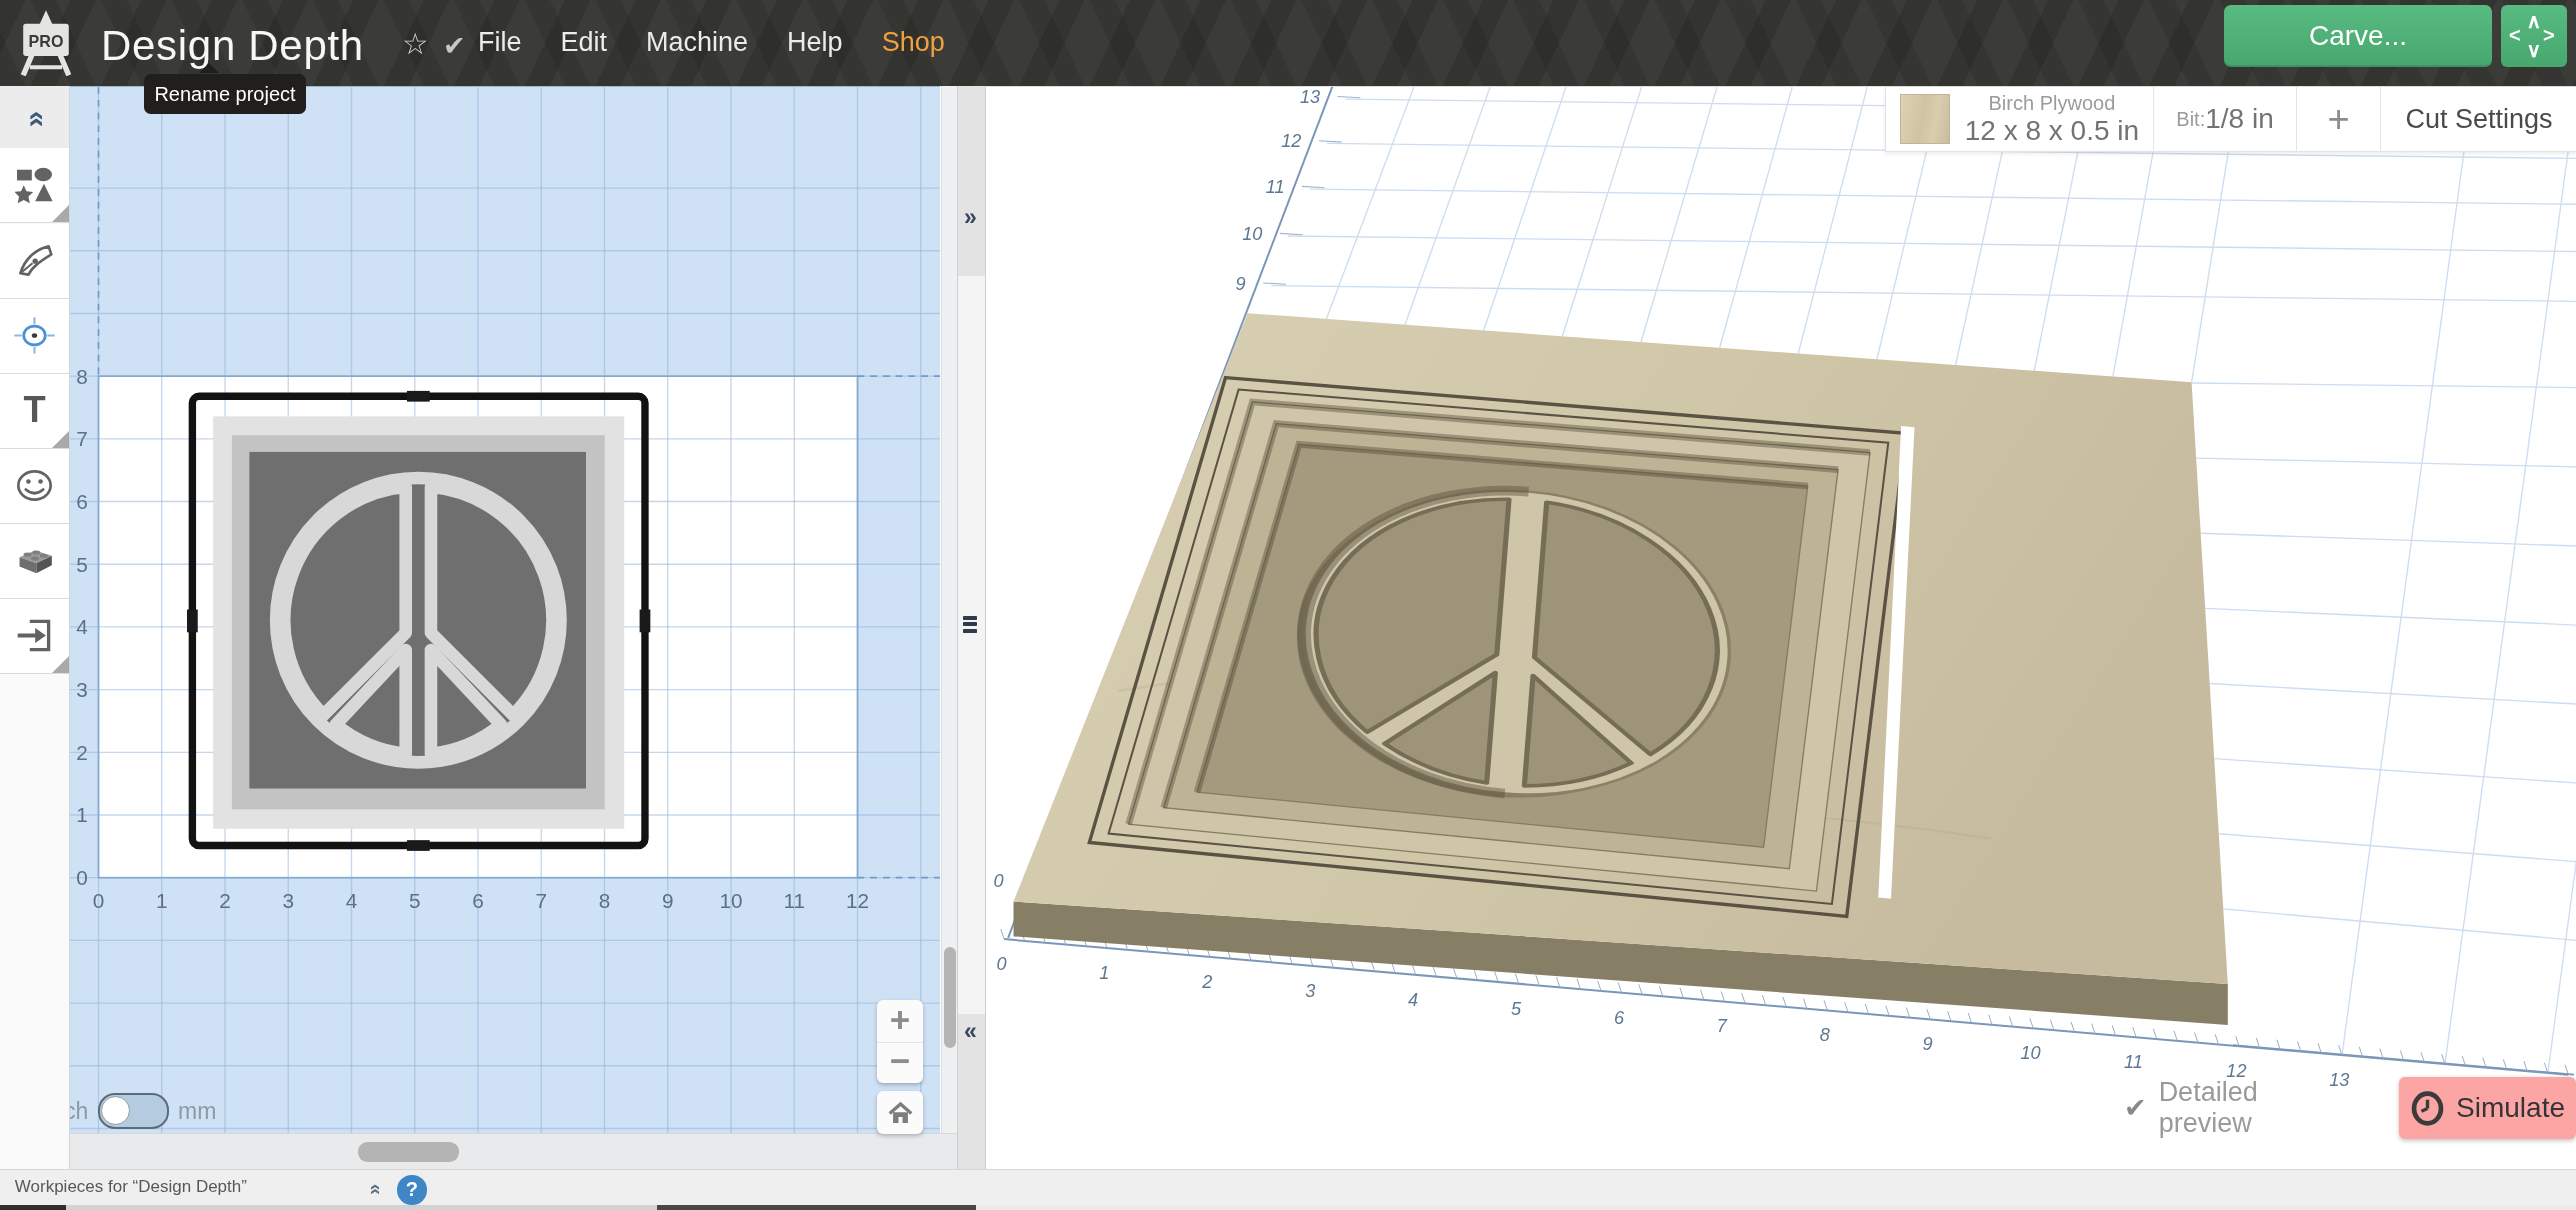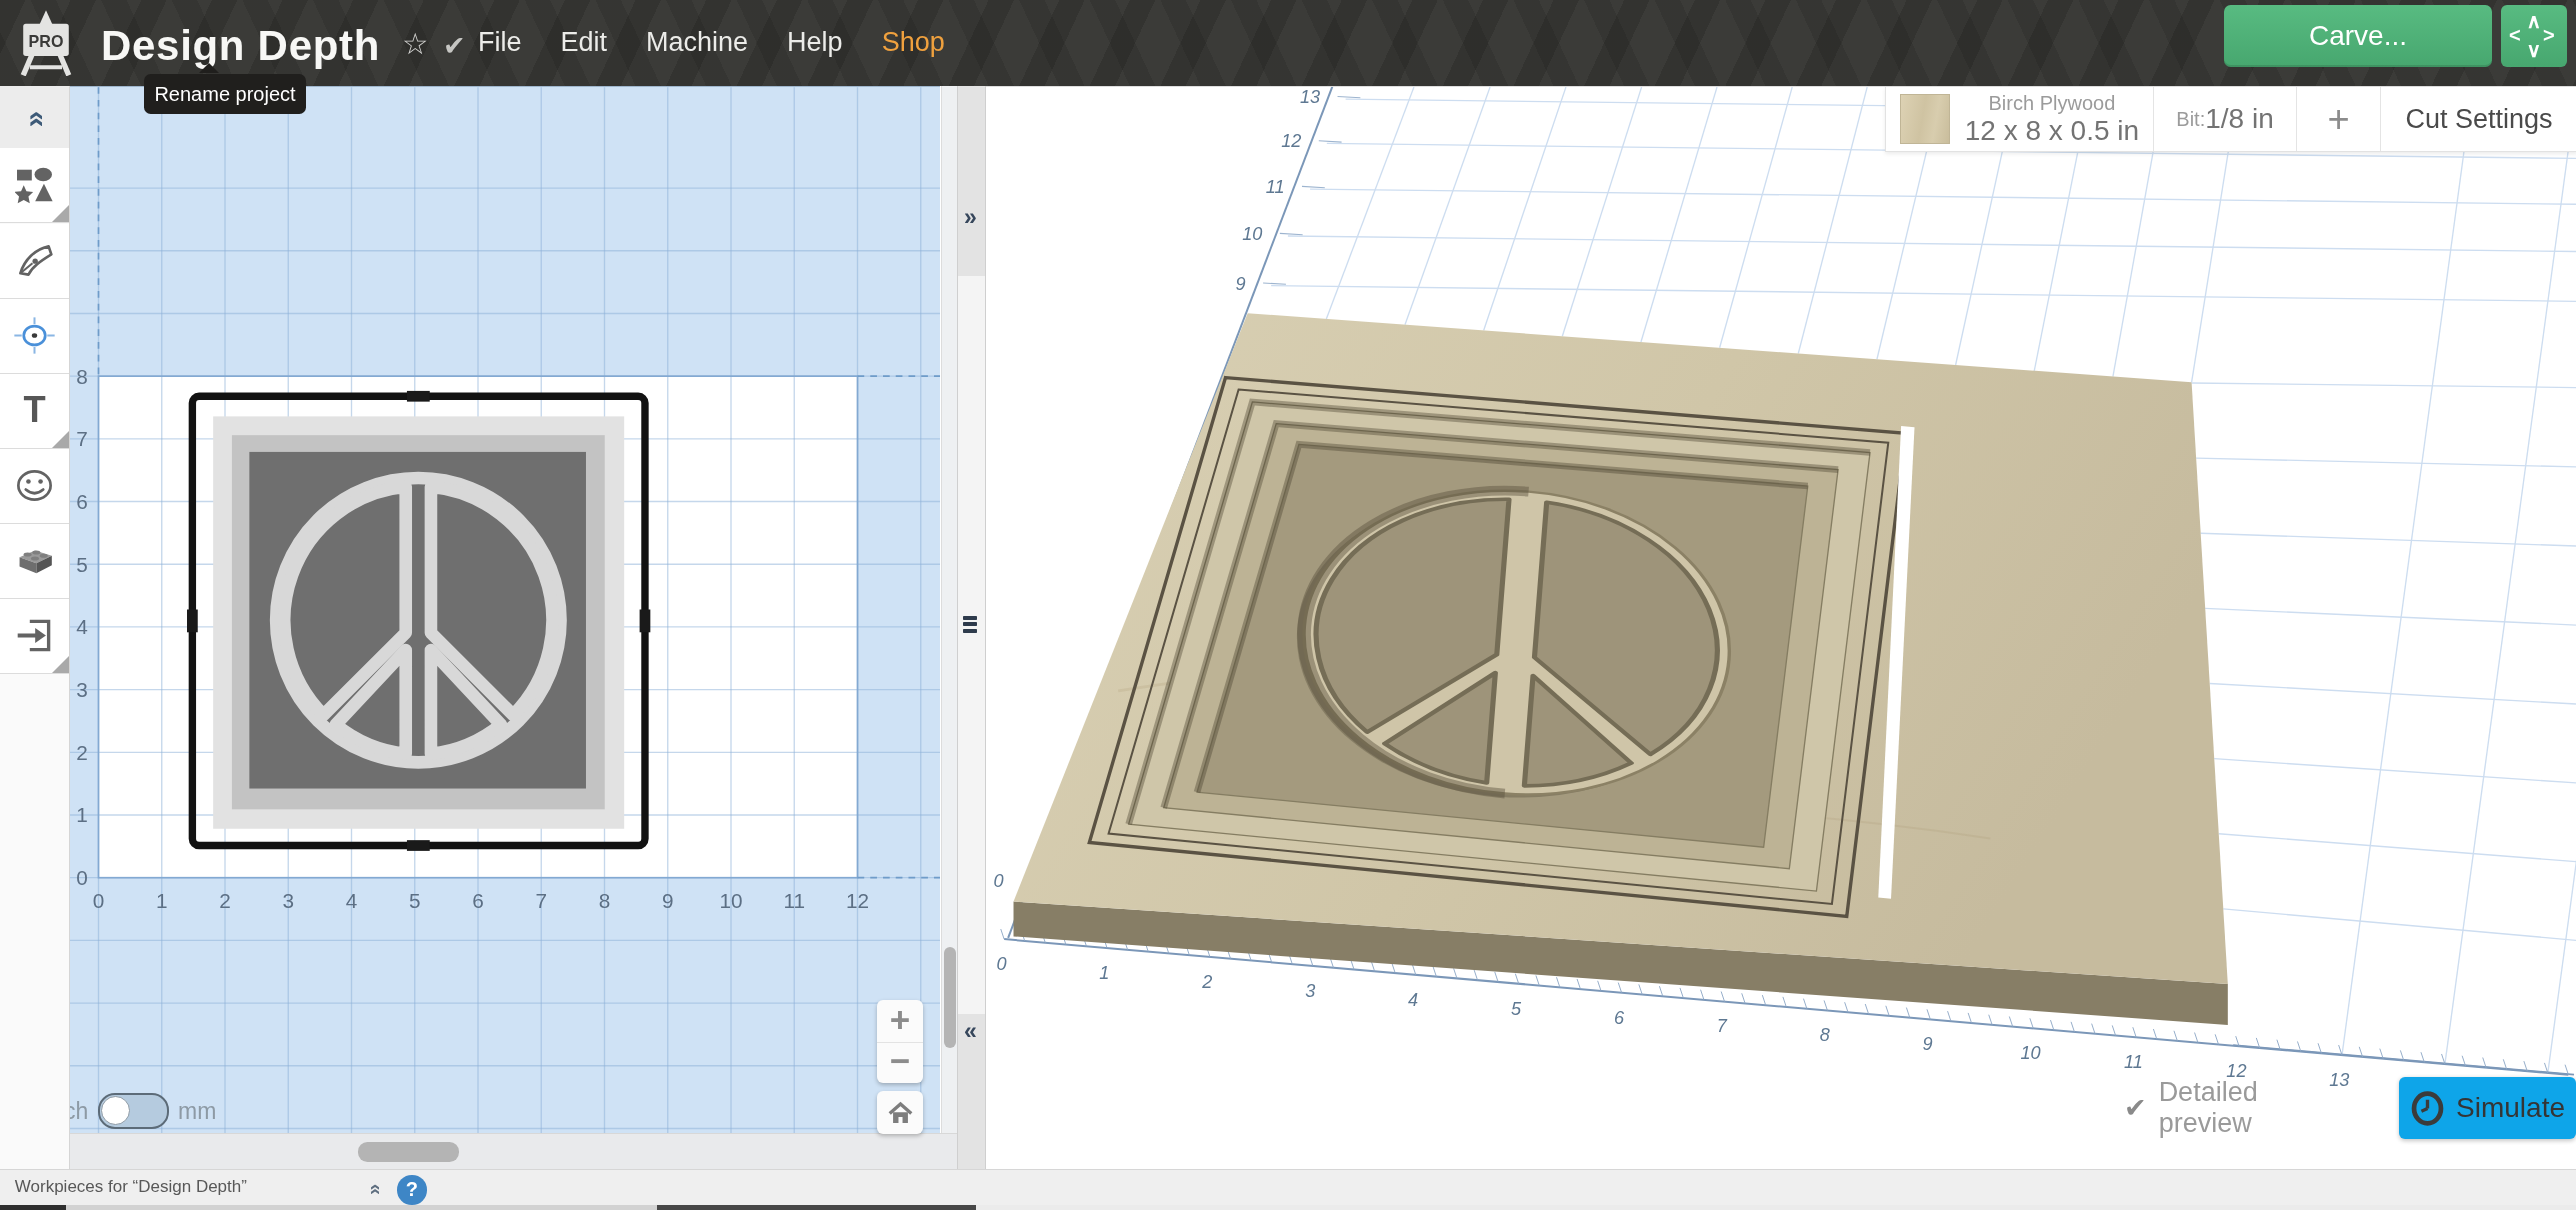--- a/index.html
+++ b/index.html
@@ -4,21 +4,21 @@
 <style>
   html,body{margin:0;padding:0;width:2576px;height:1211px;overflow:hidden;
     font-family:"Liberation Sans",sans-serif;background:#fff;}
   
   #header{position:absolute;left:0;top:0;width:2576px;height:86px;background:#3b3b38;
     background-image:
       repeating-linear-gradient(115deg, rgba(0,0,0,.14) 0 23px, rgba(0,0,0,0) 23px 64px),
       repeating-linear-gradient(65deg, rgba(0,0,0,.10) 0 23px, rgba(0,0,0,0) 23px 64px);
     z-index:40;}
   #logo{position:absolute;left:14.8px;top:9.4px;width:62px;height:67px;}
-  #title{position:absolute;left:101px;top:21.5px;font-size:42px;font-weight:700;color:#f7f7f5;letter-spacing:0.7px;}
+  #title{position:absolute;left:101px;top:21.5px;font-size:42px;font-weight:400;color:#f7f7f5;letter-spacing:0.7px;}
   #title-star{position:absolute;left:402px;top:27px;font-size:29.5px;color:#d3d3d1;}
   #title-check{position:absolute;left:443px;top:29.5px;font-size:27px;color:#c6c6c3;}
   #menus{position:absolute;left:478px;top:27px;display:flex;gap:39px;font-size:27px;color:#ecece9;}
   #menus .menu{cursor:pointer;}
   #menu-shop{color:#f0a13e;}
   #carve-btn{position:absolute;left:2224px;top:5.4px;width:268px;height:62px;border-radius:6.7px;
     background:linear-gradient(#58bb81,#47a76f);color:#fff;font-size:28px;text-align:center;line-height:62px;
     box-shadow:inset 0 -2px 0 rgba(0,0,0,.12);}
   #jog-btn{position:absolute;left:2501px;top:5.4px;width:66px;height:62px;border-radius:6px;
     background:linear-gradient(#58bb81,#47a76f);color:#fff;}
@@ -71,21 +71,21 @@
   #matsec3{width:83px;font-size:38px;color:#8c8c8c;font-weight:300;}
   #matsec4{flex:1;border-right:none;font-size:27px;color:#4a4a4a;}
   #swatch{width:48px;height:48px;background:linear-gradient(100deg,#ddd2b4 0%,#cfc3a2 45%,#d8cdae 70%,#c9bd9c 100%);border:0.7px solid #c0b596;}
   .mat-label{font-size:20px;color:#9b9b9b;}
   .mat-value{font-size:28px;color:#737373;}
   #mat-texts{display:flex;flex-direction:column;align-items:center;}
   
   #preview-row{position:absolute;left:1140px;top:990px;display:flex;align-items:center;z-index:12;}
   #detail-check{font-size:27px;color:#8a8a8a;margin-right:12px;}
   #detail-label{font-size:27px;color:#9a9a9a;margin-right:47px;}
-  #simulate-btn{width:182px;height:62px;background:#0ea5e9;border-radius:6px;box-shadow:0 1.3px 4px rgba(0,0,0,.22);
+  #simulate-btn{width:182px;height:62px;background:#fca5a5;border-radius:6px;box-shadow:0 1.3px 4px rgba(0,0,0,.22);
     display:flex;align-items:center;justify-content:center;gap:10.7px;font-size:28px;color:#353535;}
   
   #bottombar{position:absolute;left:0;top:1169px;width:2576px;height:42px;background:#efefef;border-top:0.7px solid #d6d6d6;z-index:30;}
   #wp-label{position:absolute;left:14.8px;top:6.7px;font-size:17px;color:#585858;}
   #wp-collapse{position:absolute;left:368px;top:8px;font-size:20px;font-weight:bold;color:#5f6f80;transform:rotate(-90deg);}
   #wp-help{position:absolute;left:397px;top:5.4px;width:29.5px;height:29.5px;border-radius:50%;background:#3e86c6;color:#fff;
     font-size:20px;font-weight:bold;text-align:center;line-height:29.5px;}
   .bedge{position:absolute;top:1205px;height:6px;z-index:35;}
   text{font-family:"Liberation Sans",sans-serif;}
 </style>

